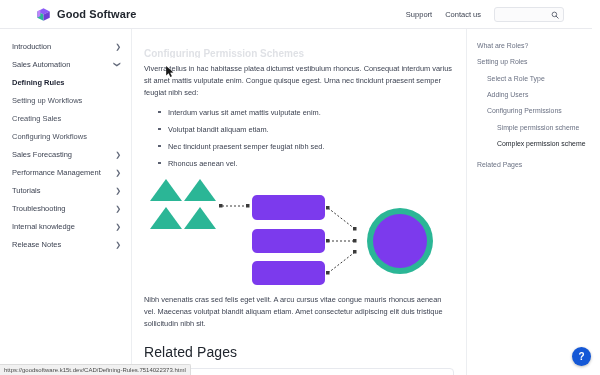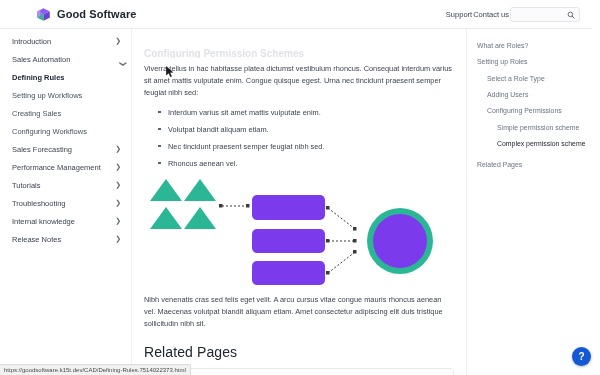--- a/index.html
+++ b/index.html
@@ -16,42 +16,42 @@
     position: absolute; top:0; left:0; width:592px; height:29px;
     background:#fff; border-bottom:1px solid #e9eaee;
     display:flex; align-items:center; z-index:20;
   }
   .logo-wrap { display:flex; align-items:center; gap:6px; margin-left:36px; }
   .logo-cube { width:15px; height:15px; display:block; }
   .brand {
     font-size:11px; font-weight:600; color:#21262e; letter-spacing:.1px;
   }
   .header-right {
-    margin-left:auto; display:flex; align-items:center; gap:1px; margin-right:12px;
+    margin-left:auto; display:flex; align-items:center; gap:13px; margin-right:28px;
   }
   .hlink { font-size:7.5px; color:#3d4352; white-space:nowrap; }
   .searchbox {
     width:70px; height:15px; border:1px solid #e3e5ea; border-radius:3px;
     background:#fbfbfc; display:flex; align-items:center; padding:0 4px;
     position:relative;
   }
   .searchbox input {
     border:0; outline:0; background:transparent; width:56px;
     font-size:7px; color:#3d4352; font-family:"Liberation Sans", sans-serif;
   }
   .search-ic { position:absolute; right:4px; top:3.5px; }
 
   
   .sidebar {
     position:absolute; top:29px; left:0; width:132px; height:346px;
     background:#fff; border-right:1px solid #eceef1; padding-top:8px;
     z-index:5;
   }
   .nav-item {
-    display:flex; height:18px; padding:0 10px 0 12px;
+    display:flex; align-items:center; height:18px; padding:0 10px 0 12px;
     font-size:7.5px; color:#3d4352; cursor:pointer; white-space:nowrap;
   }
   .nav-item .lbl { flex:1; overflow:hidden; text-overflow:ellipsis; }
   .nav-item.sub { color:#4a505e; }
   .nav-item.active .lbl { font-weight:700; color:#1b2030; }
   .chev { color:#62697a; font-size:7px; line-height:1; }
   .chev.down { transform:rotate(90deg); display:inline-block; }
 
   
   .main {

